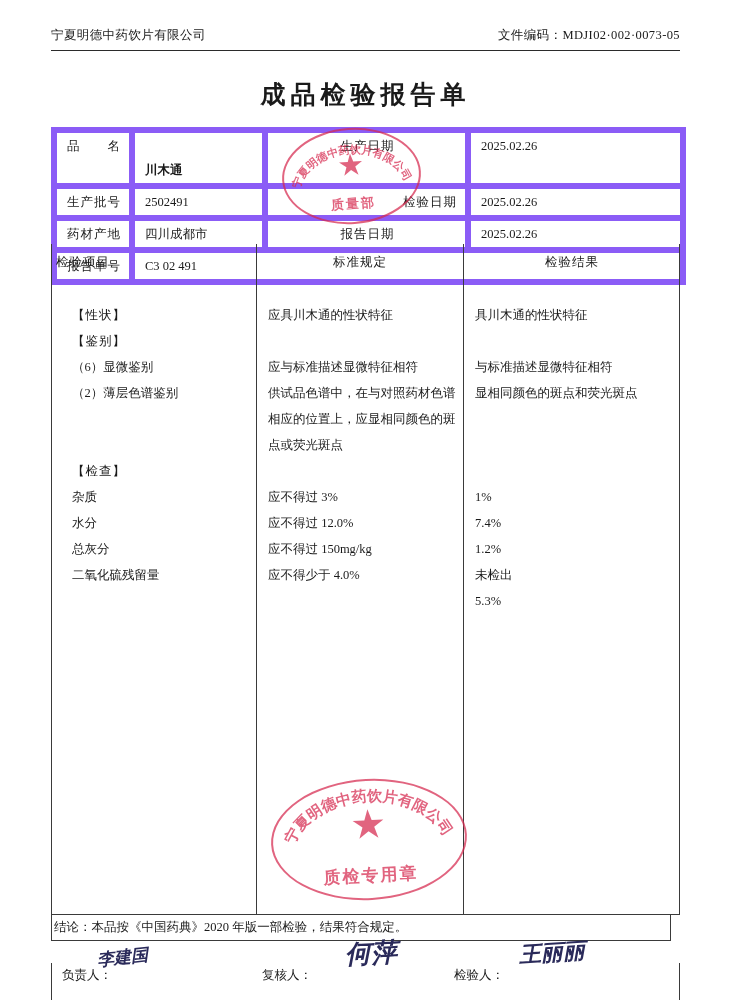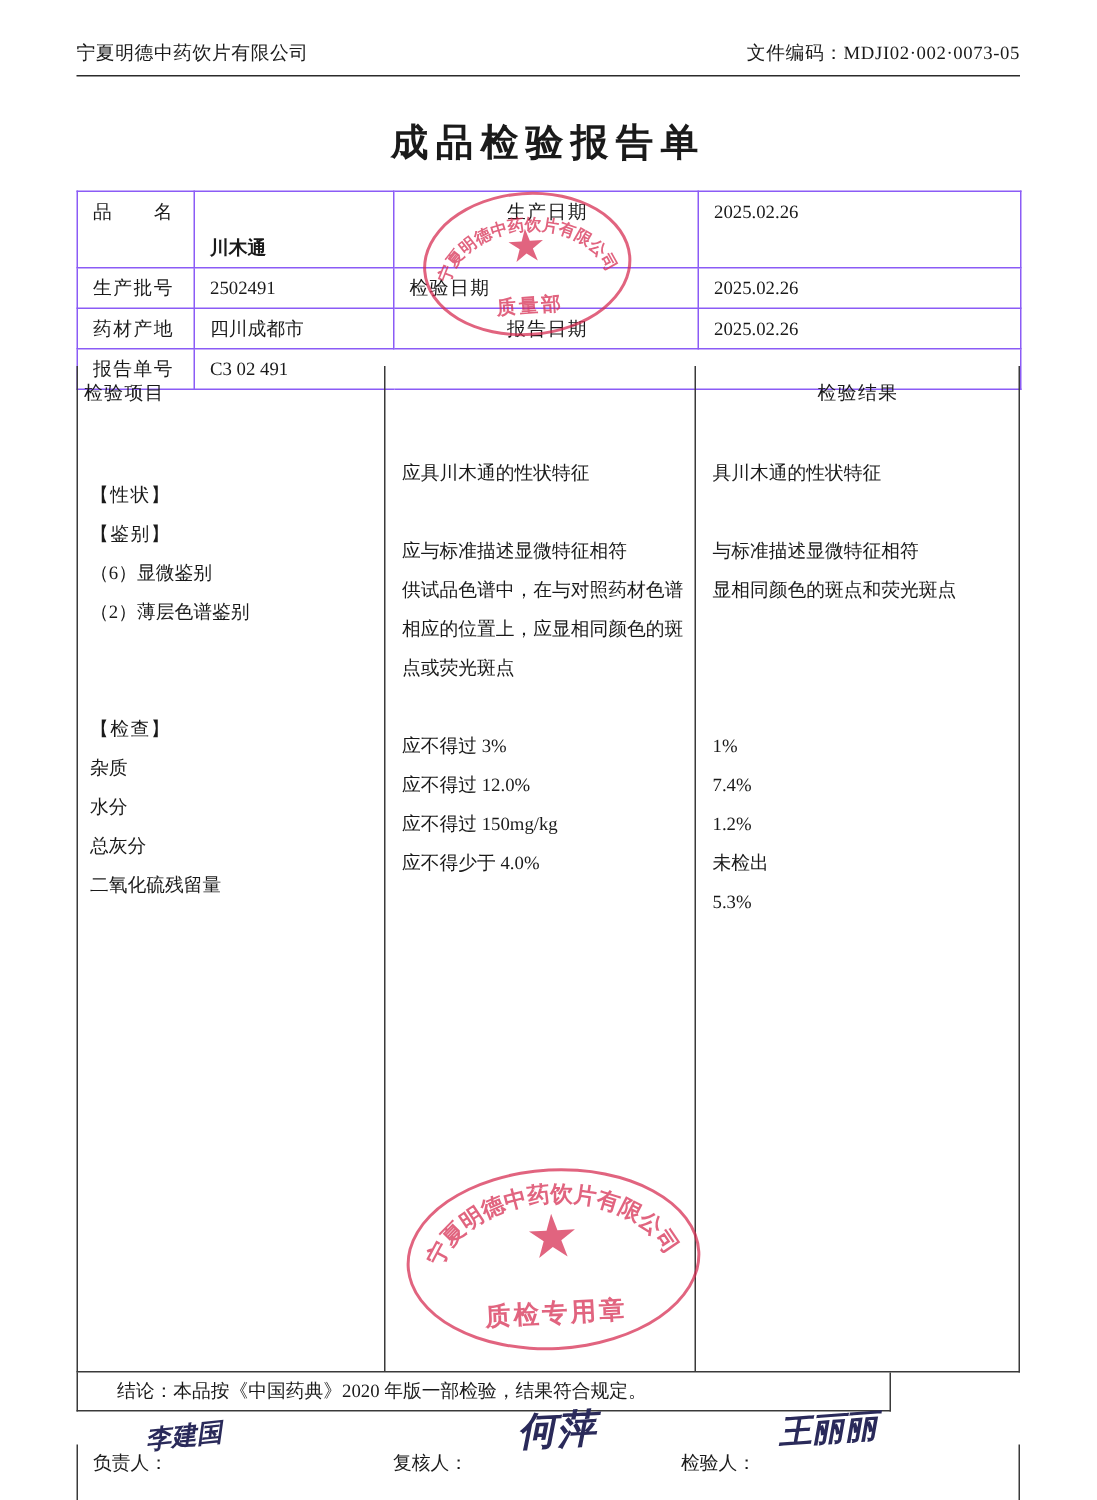--- a/index.html
+++ b/index.html
@@ -59,21 +59,21 @@
   .tbl {
     position: absolute;
     left: 51px;
     top: 127px;
     width: 629px;
     border-collapse: collapse;
     table-layout: fixed;
     font-size: 12.5px;
   }
   .tbl td {
-    border: 1px solid #8b5cf6;
+    border: 6px solid #8b5cf6;
     padding: 0;
     vertical-align: top;
   }
   .cell {
     padding: 4px 8px 4px 10px;
     line-height: 1.5;
     min-height: 16px;
     white-space: nowrap;
     overflow: hidden;
   }
@@ -123,40 +123,40 @@
   .dhead.h1 { left: 4px; width: 200px; text-align: left; }
   .dhead.h2 { left: 205px; width: 206px; text-align: center; }
   .dhead.h3 { left: 412px; width: 216px; text-align: center; }
 
   .col-body {
     position: absolute;
     top: 58px;
     font-size: 12.5px;
     line-height: 26px;
   }
-  .cb1 { left: 8px; width: 190px; margin-top: 15px; }
+  .cb1 { left: 20px; width: 190px; }
   .cb2 { left: 216px; width: 192px; }
   .cb3 { left: 423px; width: 200px; }
 
   .row { height: 26px; white-space: nowrap; }
   .tag { letter-spacing: 1px; }
 
   
   .concl {
     position: absolute;
     left: 51px;
     top: 915px;
-    width: 543px;
+    width: 620px;
     height: 26px;
     border: 1px solid #3a3a3a;
     border-top: none;
     box-sizing: border-box;
     font-size: 12.5px;
     line-height: 24px;
-    padding-left: 26px;
+    padding-left: 2px;
     white-space: nowrap;
   }
   .sign-row {
     position: absolute;
     left: 51px;
     top: 963px;
     width: 629px;
     height: 48px;
     border: 1px solid #3a3a3a;
     border-top: none;
@@ -276,21 +276,21 @@
           </td>
       </tr>
       <tr class="r1">
         <td>
             <div class="cell lbl">生产批号</div>
           </td>
         <td>
             <div class="cell">2502491</div>
           </td>
         <td colspan="2">
-            <div class="cell lbl" style="text-align:left">检验日期</div>
+            <div class="cell lbl" style="text-align:right">检验日期</div>
           </td>
         <td>
             <div class="cell">2025.02.26</div>
           </td>
       </tr>
       <tr class="r1">
         <td>
             <div class="cell lbl">药材产地</div>
           </td>
         <td>
@@ -312,20 +312,21 @@
           </td>
       </tr>
     </tbody>
   </table>
 
   <div class="detail">
     <div class="detail-vline dv1"></div>
     <div class="detail-vline dv2"></div>
 
     <div class="dhead h1">检验项目</div>
+    <div class="dhead h2">标准规定</div>
     <div class="dhead h3">检验结果</div>
 
     <div class="col-body cb1">
       <div class="row tag">【性状】</div>
       <div class="row tag">【鉴别】</div>
       <div class="row">（6）显微鉴别</div>
       <div class="row">（2）薄层色谱鉴别</div>
       <div class="row"></div>
       <div class="row"></div>
       <div class="row tag">【检查】</div>

